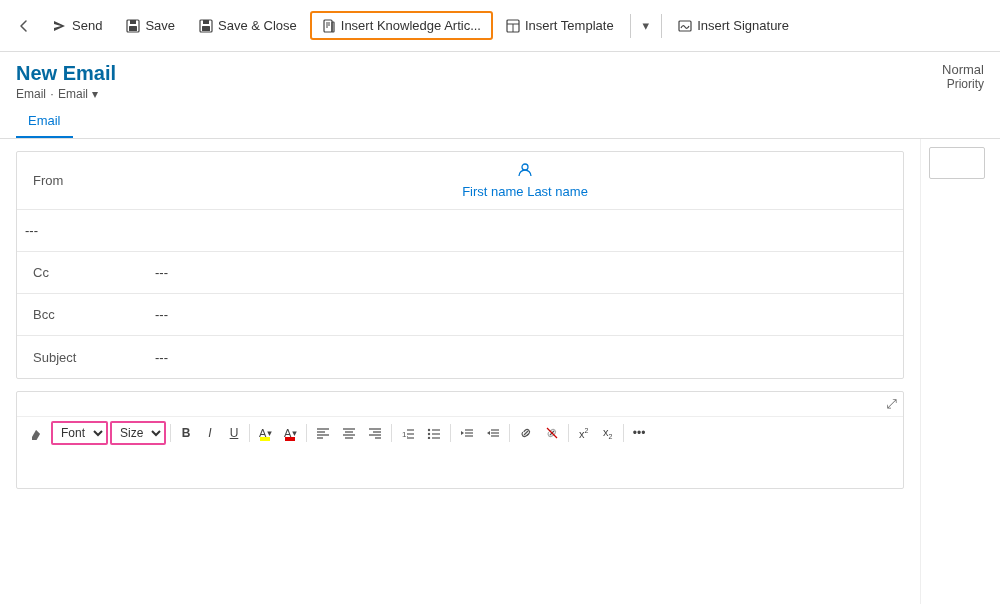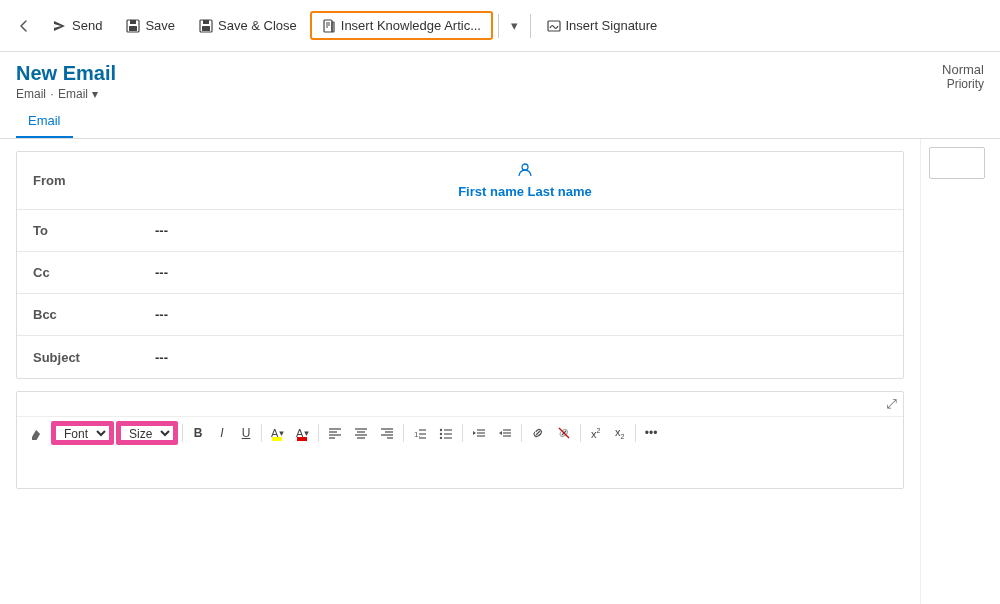--- a/index.html
+++ b/index.html
@@ -111,21 +111,20 @@
     .email-form-wrapper {
       margin: 12px 16px;
       border: 1px solid #ddd;
       border-radius: 2px;
     }
     .email-row {
       display: flex;
       align-items: center;
       border-bottom: 1px solid #e8e8e8;
       min-height: 42px;
-      font-weight: bold;
     }
     .email-row:last-child { border-bottom: none; }
     .email-label {
       width: 130px;
       padding: 10px 16px;
       color: #555;
       font-size: 13px;
       flex-shrink: 0;
     }
     .email-value {
@@ -198,21 +197,21 @@
       border: none;
       background: transparent;
       cursor: pointer;
       color: #444;
       font-size: 12px;
       border-radius: 2px;
       min-width: 22px;
     }
     .et-select {
       height: 24px;
-      border: 5px solid #ec4899;
+      border: 2px solid #ec4899;
       border-radius: 2px;
       font-size: 12px;
       padding: 0 4px;
       background: #fff;
       cursor: pointer;
       color: #333;
     }
     .et-divider {
       width: 1px;
       height: 18px;
@@ -262,20 +261,28 @@
     <svg width="14" height="14" viewBox="0 0 14 14" fill="none">
       <rect x="2" y="1" width="8" height="12" rx="1" stroke="#444" stroke-width="1.2" fill="none"></rect>
       <rect x="10" y="3" width="2" height="10" rx="0.5" stroke="#444" stroke-width="1.2" fill="none"></rect>
       <line x1="4" y1="4" x2="8" y2="4" stroke="#444" stroke-width="1"></line>
       <line x1="4" y1="6" x2="8" y2="6" stroke="#444" stroke-width="1"></line>
       <line x1="4" y1="8" x2="6" y2="8" stroke="#444" stroke-width="1"></line>
     </svg>
     <span>Insert Knowledge Artic...</span>
   </button>
 
+  <button class="toolbar-btn">
+    <svg width="14" height="14" viewBox="0 0 14 14" fill="none">
+      <rect x="1" y="1" width="12" height="12" rx="1" stroke="#444" stroke-width="1.2" fill="none"></rect>
+      <line x1="1" y1="5" x2="13" y2="5" stroke="#444" stroke-width="1"></line>
+      <line x1="7" y1="5" x2="7" y2="13" stroke="#444" stroke-width="1"></line>
+    </svg>
+    <span>Insert Template</span>
+  </button>
 
   <div class="toolbar-divider"></div>
 
   <span class="dropdown-arrow">▾</span>
 
   <div class="toolbar-divider"></div>
 
   <button class="toolbar-btn">
     <svg width="14" height="14" viewBox="0 0 14 14" fill="none">
       <rect x="1" y="2" width="12" height="10" rx="1" stroke="#444" stroke-width="1.2" fill="none"></rect>
@@ -317,21 +324,20 @@
             <svg class="person-icon" viewBox="0 0 16 16" fill="none">
               <circle cx="8" cy="5" r="3" stroke="#0078d4" stroke-width="1.3"></circle>
               <path d="M2 14c0-3.3 2.7-6 6-6s6 2.7 6 6" stroke="#0078d4" stroke-width="1.3" fill="none"></path>
             </svg>
             <span>First name Last name</span>
           </div>
         </div>
       </div>
 
       <div class="email-row">
-        <div class="email-label">To</div>
         <div class="email-value">---</div>
       </div>
 
       <div class="email-row">
         <div class="email-label">Cc</div>
         <div class="email-value">---</div>
       </div>
 
       <div class="email-row">
         <div class="email-label">Bcc</div>

